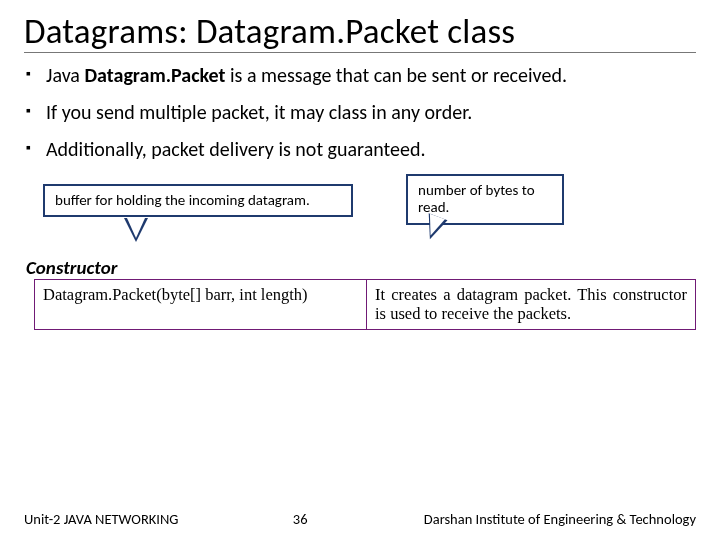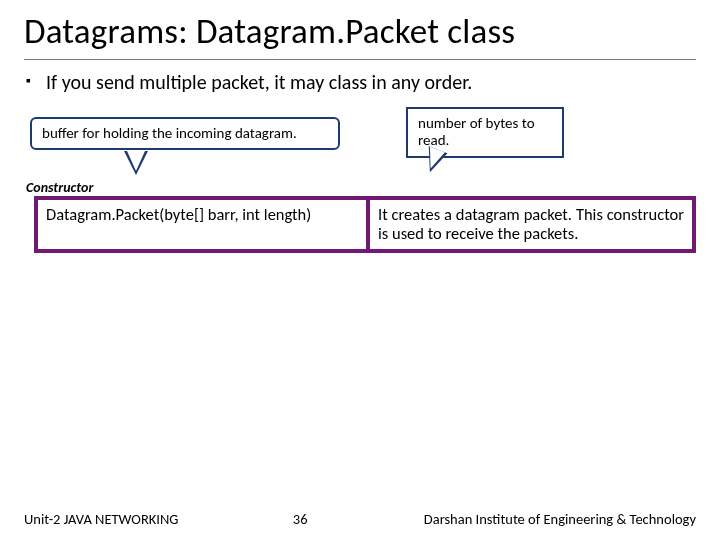--- a/index.html
+++ b/index.html
@@ -1,53 +1,59 @@
 <!DOCTYPE html>
 <html><head>
 <meta charset="utf-8">
 <style>
   * { box-sizing: border-box; margin: 0; padding: 0; }
   html, body { width: 720px; height: 540px; font-family: Calibri, Arial, sans-serif; background: #fff; color: #000; }
   .slide { width: 720px; height: 540px; position: relative; padding: 10px 24px 0 24px; }
-  .title { font-size: 35px; font-weight: 400; letter-spacing: 0.2px; margin-bottom: 7px; }
+  .title { font-size: 35px; font-weight: 400; letter-spacing: 0.2px; margin-bottom: 0; }
   .hr { border: none; border-top: 1px solid #777; margin-bottom: 10px; }
   .bullets { list-style: none; }
   .bullets li { font-size: 20px; margin-bottom: 12px; padding-left: 22px; position: relative; line-height: 1.25; }
   .bullets li::before { content: "\25AA"; position: absolute; left: 2px; top: 2px; font-size: 14px; }
   .bold { font-weight: bold; }
   .callout-row { position: relative; height: 70px; margin-top: 4px; }
   .callout { position: absolute; border: 2px solid #1f3a6e; background: #fff; padding: 6px 10px; font-size: 15px; line-height: 1.15; }
-  .callout.left { left: 6px; top: 10px; width: 310px; border-radius: 6px; }
+  .callout.left { left: 19px; top: 10px; width: 310px; }
   .callout.right { left: 382px; top: 0; width: 158px; }
   .pointer { position: absolute; width: 0; height: 0; }
   .pointer.p1 { left: 100px; top: 44px; border-left: 12px solid transparent; border-right: 12px solid transparent; border-top: 24px solid #1f3a6e; }
   .pointer.p1i { left: 103px; top: 44px; border-left: 9px solid transparent; border-right: 9px solid transparent; border-top: 20px solid #fff; }
   .pointer.p2 { left: 400px; top: 42px; border-left: 10px solid transparent; border-right: 10px solid transparent; border-top: 24px solid #1f3a6e; transform: rotate(20deg); }
   .pointer.p2i { left: 402px; top: 42px; border-left: 8px solid transparent; border-right: 8px solid transparent; border-top: 20px solid #fff; transform: rotate(20deg); }
-  .subhead { font-size: 14px; font-style: italic; font-weight: bold; margin-top: 2px; margin-left: 2px; margin-bottom: 0; }
+  .subhead { font-size: 19px; font-style: italic; font-weight: bold; margin-top: 12px; margin-left: 2px; margin-bottom: 0; }
   .tbl { border-collapse: collapse; width: 662px; margin-left: 10px; table-layout: fixed; }
-  .tbl td { border: 4px solid #701a75; padding: 5px 8px; font-size: 16.5px; vertical-align: top; line-height: 1.18; }
+  .tbl td { border: 1px solid #701a75; padding: 5px 8px; font-size: 16.5px; vertical-align: top; line-height: 1.18; font-family: Liberation Serif, serif; }
   .tbl td.sig { width: 332px; }
   .tbl td.desc { text-align: justify; }
   .footer { position: absolute; bottom: 12px; left: 0; width: 720px; padding: 0 24px; display: flex; align-items: center; font-size: 14.5px; }
   .footer .unit { flex: 0 0 auto; }
   .footer .page { flex: 1; text-align: center; margin-left: -18px; padding-left: 16px; }
   .footer .inst { flex: 0 0 auto; text-align: center; }
 </style>
 </head>
 <body>
 
 <div class="slide">
 
   <h1 class="title">Datagrams: Datagram.Packet class</h1>
   <hr class="hr">
 
   <ul class="bullets">
     <li>
+      <span>Java </span><span class="bold">Datagram.Packet</span><span> is a message that can be sent or received.</span>
+    </li>
+    <li>
       <span>If you send multiple packet, it may class in any order.</span>
+    </li>
+    <li>
+      <span>Additionally, packet delivery is not guaranteed.</span>
     </li>
   </ul>
 
   <div class="callout-row">
     <div class="callout left">buffer for holding the incoming datagram.</div>
     <div class="pointer p1"></div>
     <div class="pointer p1i"></div>
     <div class="callout right">number of bytes to read.</div>
     <div class="pointer p2"></div>
     <div class="pointer p2i"></div>

